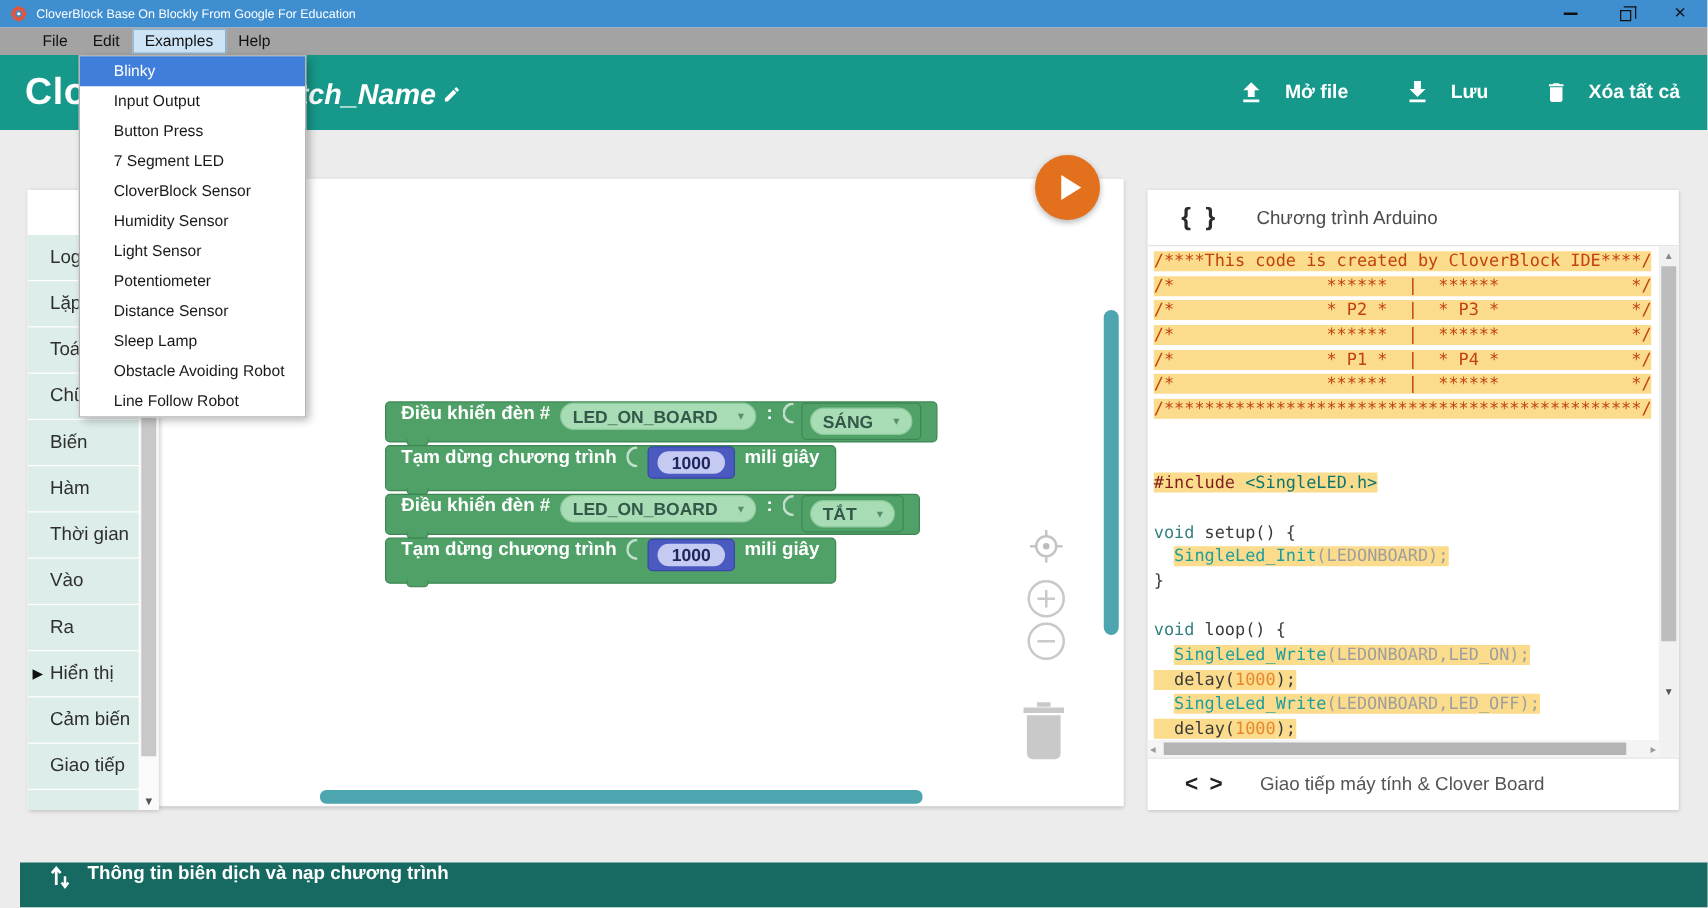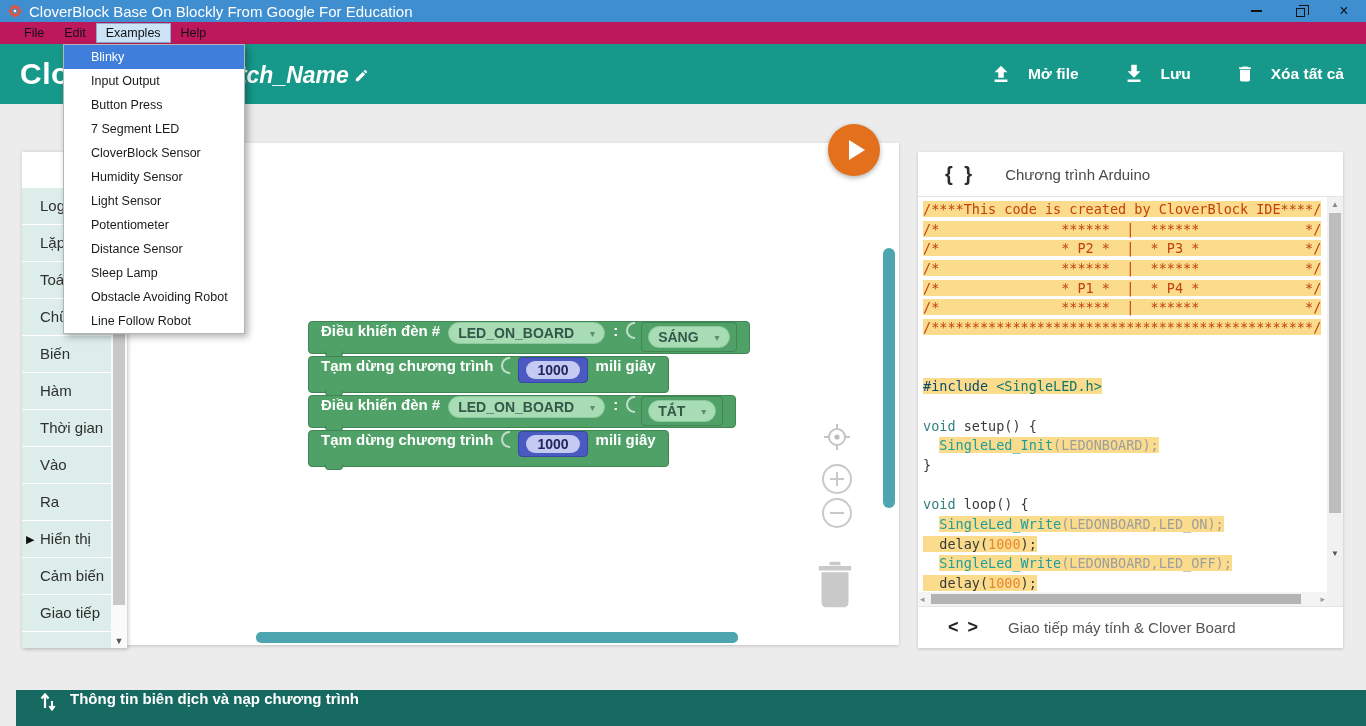--- a/index.html
+++ b/index.html
@@ -8,30 +8,30 @@
     --block-blue:#4a5ac0; --scrollbar-teal:#4da6af; --toolbox-row:#dcedea;
   }
   *{margin:0;padding:0;box-sizing:border-box}
   html,body{width:1366px;height:726px;overflow:hidden}
   body{font-family:"Liberation Sans","DejaVu Sans",sans-serif;background:#ececec;position:relative}
   .abs{position:absolute}
 
   
   .titlebar{left:0;top:0;width:1366px;height:22px;background:var(--titlebar);display:flex;align-items:center;color:#fff}
   .titlebar .app-icon{margin:0 7px 0 8px;display:flex}
-  .titlebar .title{font-size:15px}
+  .titlebar .title{font-size:10px}
   .win-controls{margin-left:auto;display:flex;height:100%}
   .win-btn{width:44px;height:100%;display:flex;align-items:center;justify-content:center;color:#111}
   .min-glyph{width:11px;height:2px;background:#111}
   .restore-glyph{width:9px;height:9px;border:1.2px solid #111;position:relative;margin-top:2px}
   .restore-glyph::before{content:"";position:absolute;left:2px;top:-4px;width:9px;height:9px;border:1.2px solid #111;border-left:none;border-bottom:none}
   .close-glyph{font-size:16px;line-height:1;color:#111}
 
   
-  .menubar{left:0;top:22px;width:1366px;height:22px;background:#be185d;display:flex;align-items:center;font-size:12.5px;color:#111;padding-left:14px}
+  .menubar{left:0;top:22px;width:1366px;height:22px;background:#a3a3a3;display:flex;align-items:center;font-size:12.5px;color:#111;padding-left:24px}
   .menubar .mitem{padding:2px 9px;border:1px solid transparent}
   .menubar .mitem.active{background:#cde4f6;border:1px solid #86aecd}
 
   
   .header{left:0;top:44px;width:1366px;height:60px;background:var(--accent);color:#fff}
   .logo{position:absolute;left:20px;top:13px;font-size:30px;font-weight:bold;letter-spacing:.5px}
   .sketch{position:absolute;left:198px;top:18px;font-size:23px;font-weight:bold;font-style:italic;display:flex;align-items:center;gap:5px}
   .hactions{position:absolute;right:22px;top:0;height:60px;display:flex;align-items:center;gap:44px}
   .hbtn{display:flex;align-items:center;gap:16px;font-size:15.5px;font-weight:600}
 
@@ -68,21 +68,21 @@
   
   .ws-icon{position:absolute}
 
   
   .rpanel{left:918px;top:152px;width:425px;height:496px;background:#fff;box-shadow:0 1px 3px rgba(0,0,0,.18)}
   .rp-header{position:absolute;left:0;top:0;width:100%;height:45px;border-bottom:1px solid #e4e4e4;display:flex;align-items:center}
   .braces{margin-left:27px;font-size:20px;font-weight:700;letter-spacing:3px;color:#2b2b2b}
   .rp-title{margin-left:30px;font-size:15px;color:#4a4a4a}
   .code-area{position:absolute;left:0;top:45px;width:409px;height:395px;overflow:hidden;padding:3px 0 0 5px;font-family:"DejaVu Sans Mono","Liberation Mono",monospace;font-size:13.5px}
   .code-line{height:19.7px;line-height:19.7px;white-space:pre}
-  .comment{color:#c2410c}.pre{color:#0c4a6e}.inc{color:#0f766e}.kw{color:#338080}
+  .comment{color:#c2410c}.pre{color:#7f1d1d}.inc{color:#0f766e}.kw{color:#338080}
   .plain{color:#3a3a3a}.fn{color:#1d9e9e}.arg{color:#9e9e9e}.num{color:#e8872e}
   .hl{background:var(--highlight)}
   .code-vscroll{position:absolute;right:0;top:45px;width:16px;height:409px;background:#f1f1f1}
   .cv-up{position:absolute;top:3px;left:0;width:16px;text-align:center;font-size:8px;color:#888}
   .cv-thumb{position:absolute;left:2px;top:16px;width:12px;height:300px;background:#bdbdbd}
   .cv-down{position:absolute;top:352px;left:0;width:16px;text-align:center;font-size:8px;color:#555}
   .code-hscroll{position:absolute;left:0;bottom:42px;width:409px;height:14px;background:#f4f4f4}
   .ch-left{position:absolute;left:2px;top:2px;font-size:9px;color:#999}
   .ch-right{position:absolute;right:2px;top:2px;font-size:9px;color:#999}
   .ch-thumb{position:absolute;left:13px;top:2px;width:370px;height:10px;background:#b4b4b4}

